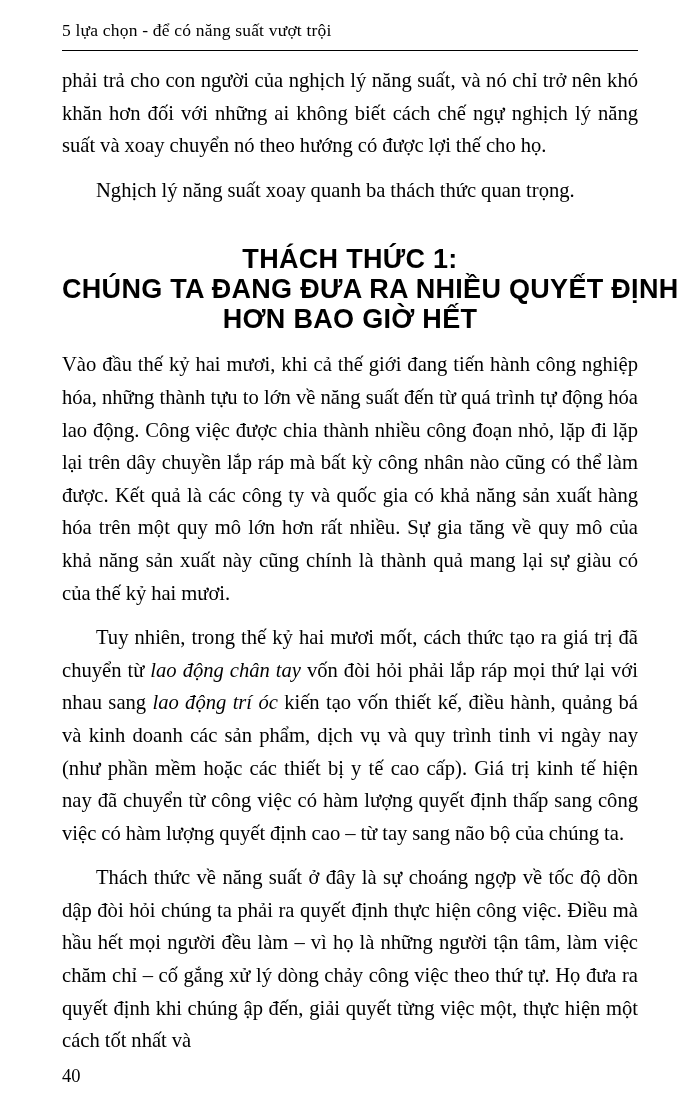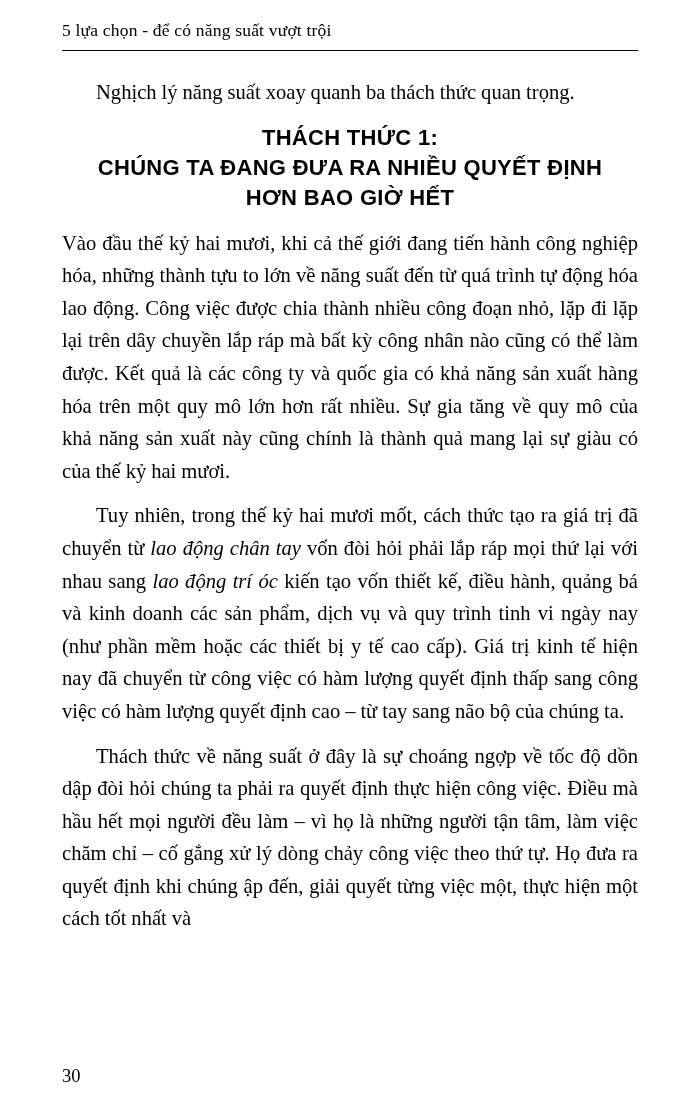--- a/index.html
+++ b/index.html
@@ -54,26 +54,26 @@
     line-height: 32.6px;
     text-align: justify;
     text-justify: inter-word;
     word-spacing: -0.2px;
   }
   p.indent {
     text-indent: 34px;
   }
   .gap-sm { height: 12px; }
   .heading-block {
-    margin-top: 14px;
+    margin-top: 38px;
     margin-bottom: 14px;
     text-align: center;
     font-family: "Liberation Sans", sans-serif;
     font-weight: bold;
-    font-size: 22px;
+    font-size: 27px;
     line-height: 30px;
     letter-spacing: 0.3px;
   }
   .heading-block div {
     white-space: nowrap;
   }
   em {
   }
   .folio {
     position: absolute;
@@ -88,20 +88,21 @@
 <body>
 
 <div class="page">
 
   <div class="running-head">5 lựa chọn - để có năng suất vượt trội</div>
 
   <div class="rule"></div>
 
   <div class="content">
 
+    <p>phải trả cho con người của nghịch lý năng suất, và nó chỉ trở nên khó khăn hơn đối với những ai không biết cách chế ngự nghịch lý năng suất và xoay chuyển nó theo hướng có được lợi thế cho họ.</p>
 
     <div class="gap-sm"></div>
 
     <p class="indent">Nghịch lý năng suất xoay quanh ba thách thức quan trọng.</p>
 
     <div class="heading-block">
       <div>THÁCH THỨC 1:</div>
       <div>CHÚNG TA ĐANG ĐƯA RA NHIỀU QUYẾT ĐỊNH</div>
       <div>HƠN BAO GIỜ HẾT</div>
     </div>
@@ -111,15 +112,15 @@
     <div class="gap-sm"></div>
 
     <p class="indent"><span>Tuy nhiên, trong thế kỷ hai mươi mốt, cách thức tạo ra giá trị đã chuyển từ </span><em>lao động chân tay</em><span> vốn đòi hỏi phải lắp ráp mọi thứ lại với nhau sang </span><em>lao động trí óc</em><span> kiến tạo vốn thiết kế, điều hành, quảng bá và kinh doanh các sản phẩm, dịch vụ và quy trình tinh vi ngày nay (như phần mềm hoặc các thiết bị y tế cao cấp). Giá trị kinh tế hiện nay đã chuyển từ công việc có hàm lượng quyết định thấp sang công việc có hàm lượng quyết định cao – từ tay sang não bộ của chúng ta.</span></p>
 
     <div class="gap-sm"></div>
 
     <p class="indent">Thách thức về năng suất ở đây là sự choáng ngợp về tốc độ dồn dập đòi hỏi chúng ta phải ra quyết định thực hiện công việc. Điều mà hầu hết mọi người đều làm – vì họ là những người tận tâm, làm việc chăm chỉ – cố gắng xử lý dòng chảy công việc theo thứ tự. Họ đưa ra quyết định khi chúng ập đến, giải quyết từng việc một, thực hiện một cách tốt nhất và</p>
 
   </div>
 
-  <div class="folio">30</div>
+  <div class="folio">40</div>
 
 </div>
 
 </body></html>

